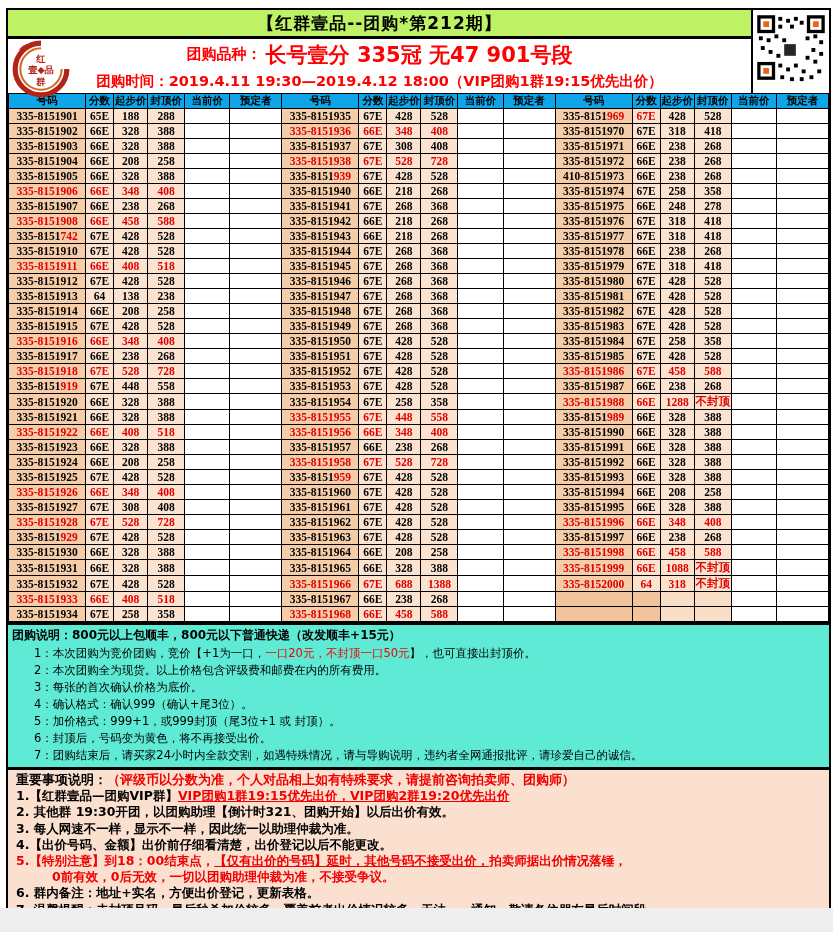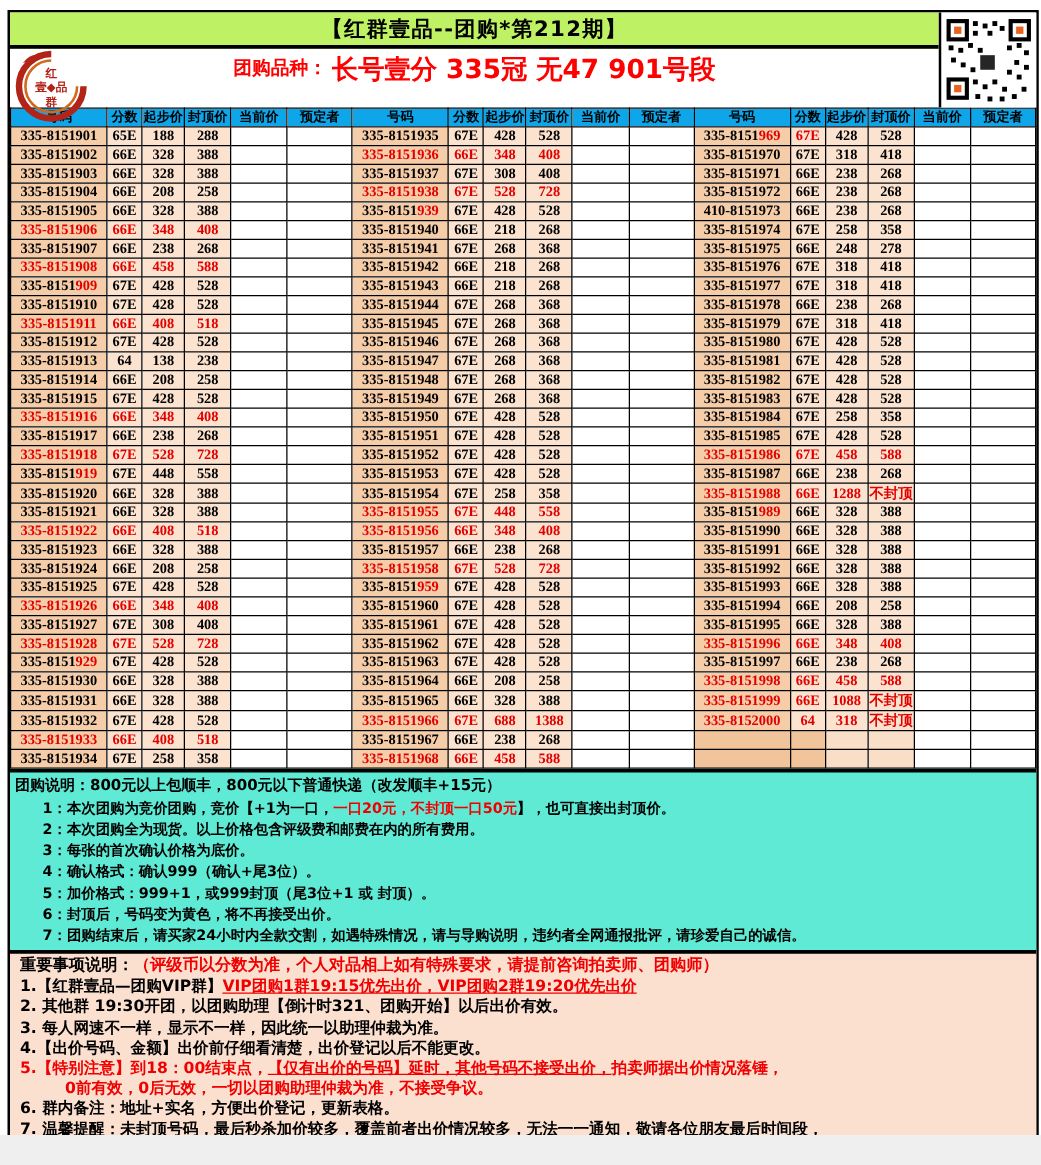--- a/index.html
+++ b/index.html
@@ -29,21 +29,21 @@
   td.c-num{background:#F6CDA9;}
   td.c-dat{background:#FBE3D0;}
   td.c-emp{background:#FFFFFF;}
   td.e-num{background:#F2C membrane49C;}
   td.e-num{background:#F2C49C;}
   td.e-dat{background:#FADFC8;}
   .rd{color:#E00000;}
   
   .notes1{border-top:3px solid #000;background:#5eead4;padding:1px 4px 3px 4px;}
   .n1-title{font-weight:bold;font-size:12px;color:#000;line-height:19px;}
-  .notes1 .nline{font-weight:bold;font-size:11.5px;line-height:17px;padding-left:22px;}
+  .notes1 .nline{font-weight:normal;font-size:11.5px;line-height:17px;padding-left:22px;}
   .notes2{border-top:3px solid #000;background:#FBE0D0;padding:2px 4px 4px 4px;}
   .notes2 .nline{font-weight:bold;font-size:12.5px;line-height:16.2px;padding-left:4px;}
   .notes2 .nline.hdr{font-size:13px;}
   .notes2 .nline.ind{padding-left:40px;}
   .sg-k{color:#000;}
   .sg-r{color:#F00000;}
   .sg-ru{color:#F00000;text-decoration:underline;}
   
   .bottom-strip{position:absolute;left:0;top:908px;width:833px;height:24px;background:#EFEFEF;}
 </style>
@@ -53,20 +53,21 @@
 <div class="page">
   <div class="sheet">
 
     <div class="top">
       <div class="top-left">
         <div class="banner">【红群壹品--团购*第212期】</div>
         <div class="variety">
           <span class="lbl">团购品种：</span>
           <span class="val">长号壹分 335冠 无47 901号段</span>
         </div>
+        <div class="timeline">团购时间：2019.4.11 19:30—2019.4.12 18:00（VIP团购1群19:15优先出价）</div>
       </div>
       <div class="qr-box">
         <svg width="72" height="74" viewBox="0 0 74 74">
           <rect x="0" y="0" width="74" height="74" fill="#fff"></rect>
 
           <g stroke="#000" stroke-width="3.4" fill="none">
             <rect x="4" y="4" width="15" height="15"></rect>
             <rect x="55" y="4" width="15" height="15"></rect>
             <rect x="4" y="52" width="15" height="15"></rect>
           </g>
@@ -317,21 +318,21 @@
             <td class="c-emp"></td>
             <td class="c-emp"></td>
             <td class="c-num">335-8151976</td>
             <td class="c-dat">67E</td>
             <td class="c-dat">318</td>
             <td class="c-dat">418</td>
             <td class="c-emp"></td>
             <td class="c-emp"></td>
           </tr>
           <tr>
-            <td class="c-num"><span>335-8151</span><span class="rd">909</span></td>
+            <td class="c-num"><span>335-8151</span><span class="rd">742</span></td>
             <td class="c-dat">67E</td>
             <td class="c-dat">428</td>
             <td class="c-dat">528</td>
             <td class="c-emp"></td>
             <td class="c-emp"></td>
             <td class="c-num">335-8151943</td>
             <td class="c-dat">66E</td>
             <td class="c-dat">218</td>
             <td class="c-dat">268</td>
             <td class="c-emp"></td>

